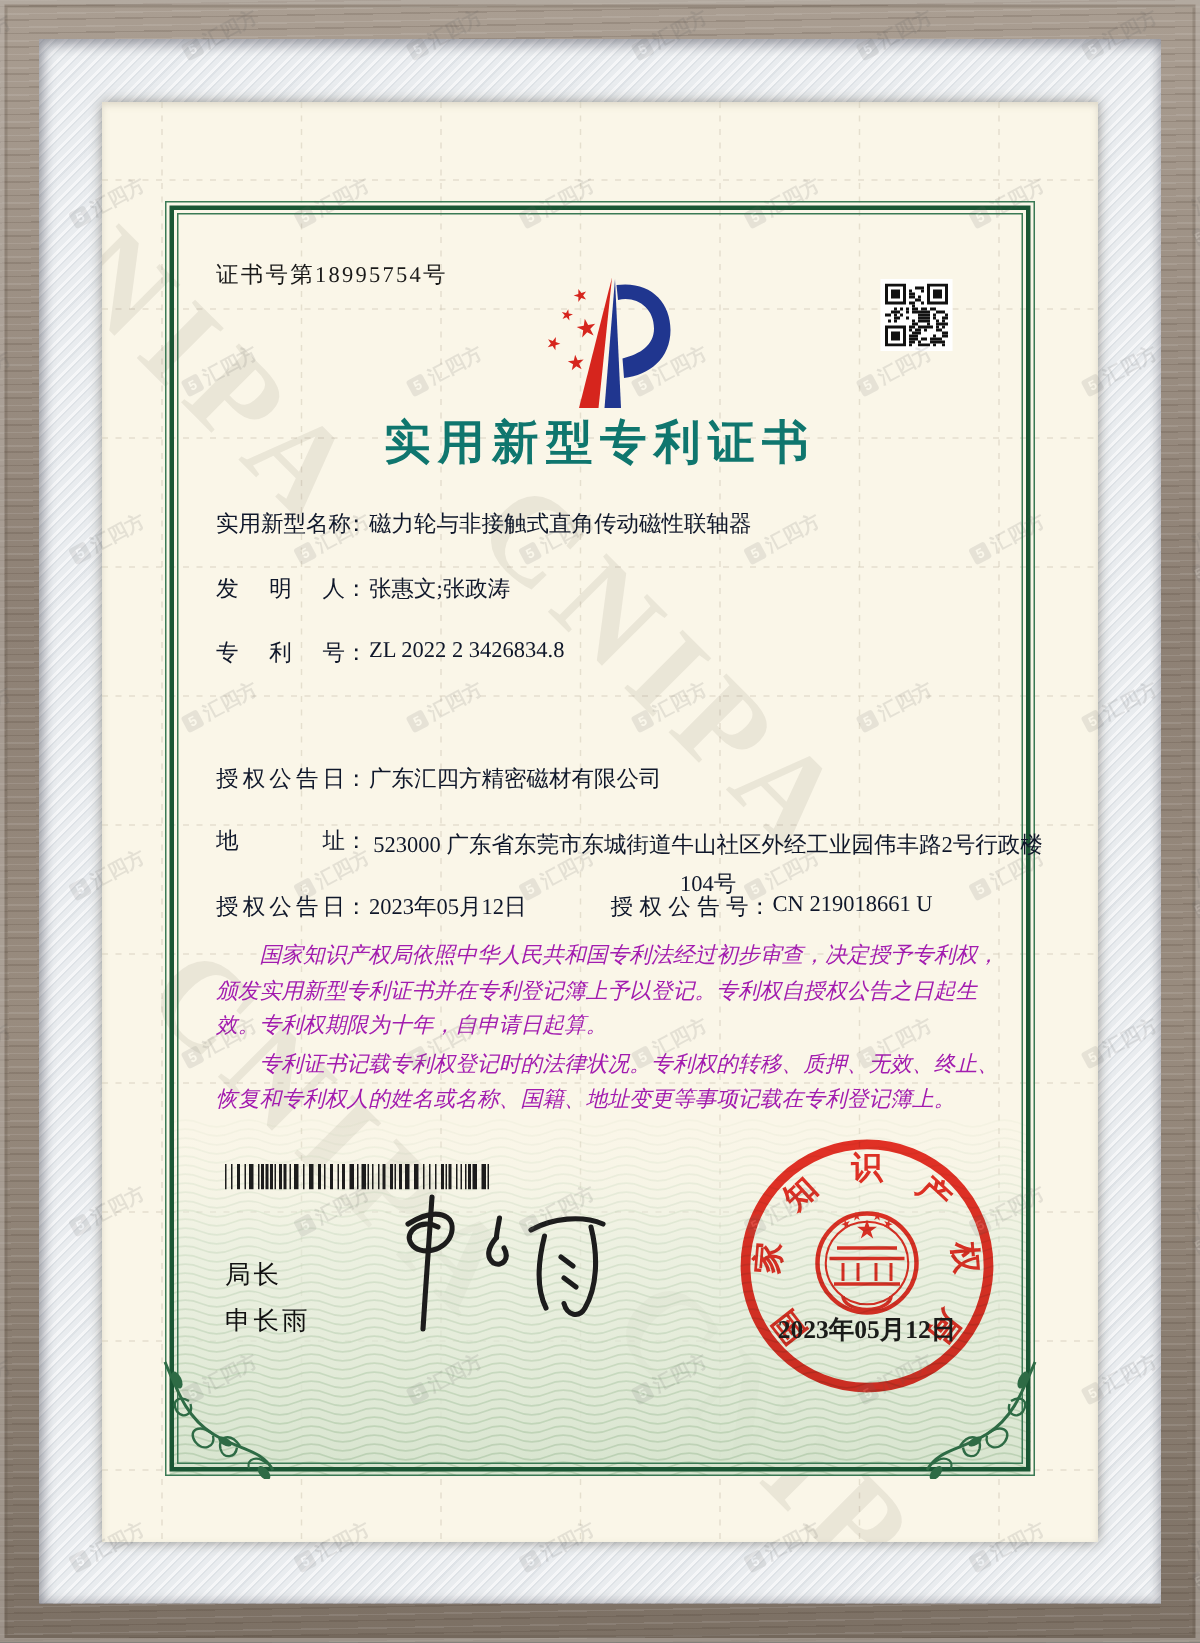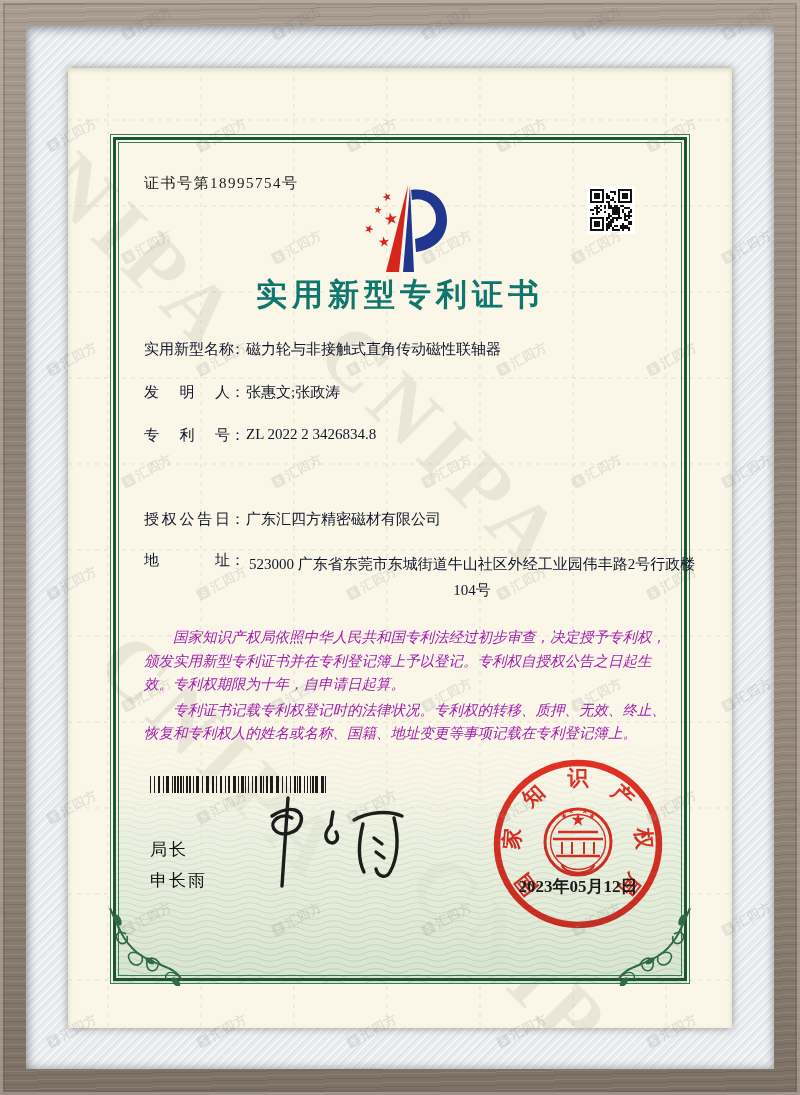--- a/index.html
+++ b/index.html
@@ -347,20 +347,26 @@
     </div>
     <div class="row" style="top:358px;">
       <span class="flabel">专利号</span><span class="colon">：</span><span class="fval">ZL 2022 2 3426834.8</span>
     </div>
     <div class="row" style="top:442px;">
       <span class="flabel">授权公告日</span><span class="colon">：</span><span class="fval">广东汇四方精密磁材有限公司</span>
     </div>
     <div class="row" style="top:483px;">
       <span class="flabel">地址</span><span class="colon">：</span><span class="fval wrapval">523000 广东省东莞市东城街道牛山社区外经工业园伟丰路2号行政楼104号</span>
     </div>
+    <div class="row" style="top:527px;">
+      <span class="flabel">授权公告日</span><span class="colon">：</span><span class="fval">2023年05月12日</span>
+      <span class="pair2">
+        <span class="flabel2">授权公告号</span><span class="colon">：</span><span class="fval">CN 219018661 U</span>
+      </span>
+    </div>
 
     <div class="paras">
       <p>国家知识产权局依照中华人民共和国专利法经过初步审查，决定授予专利权，颁发实用新型专利证书并在专利登记簿上予以登记。专利权自授权公告之日起生效。专利权期限为十年，自申请日起算。</p>
       <p>专利证书记载专利权登记时的法律状况。专利权的转移、质押、无效、终止、恢复和专利权人的姓名或名称、国籍、地址变更等事项记载在专利登记簿上。</p>
     </div>
 
     <svg class="barcode" id="barsvg" width="180" height="17">
         <rect x="0" y="0" width="1" height="17" fill="#1c1c1c"></rect>
         <rect x="4" y="0" width="1" height="17" fill="#1c1c1c"></rect>
         <rect x="8" y="0" width="2" height="17" fill="#1c1c1c"></rect>

